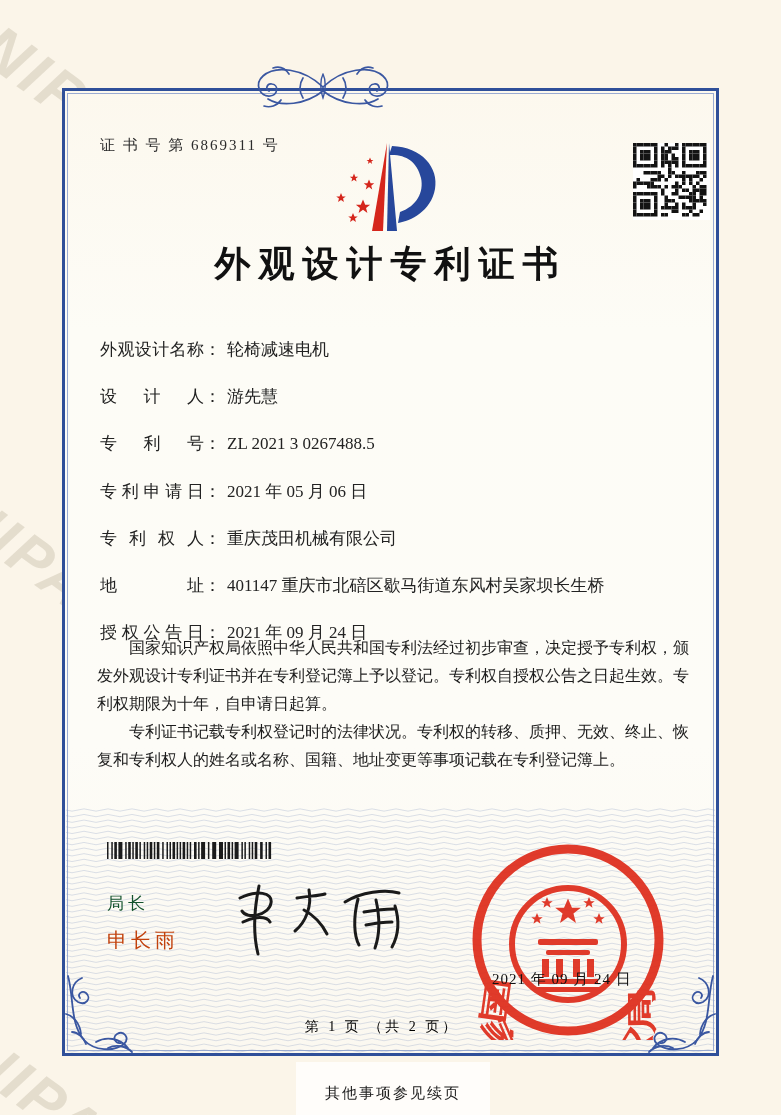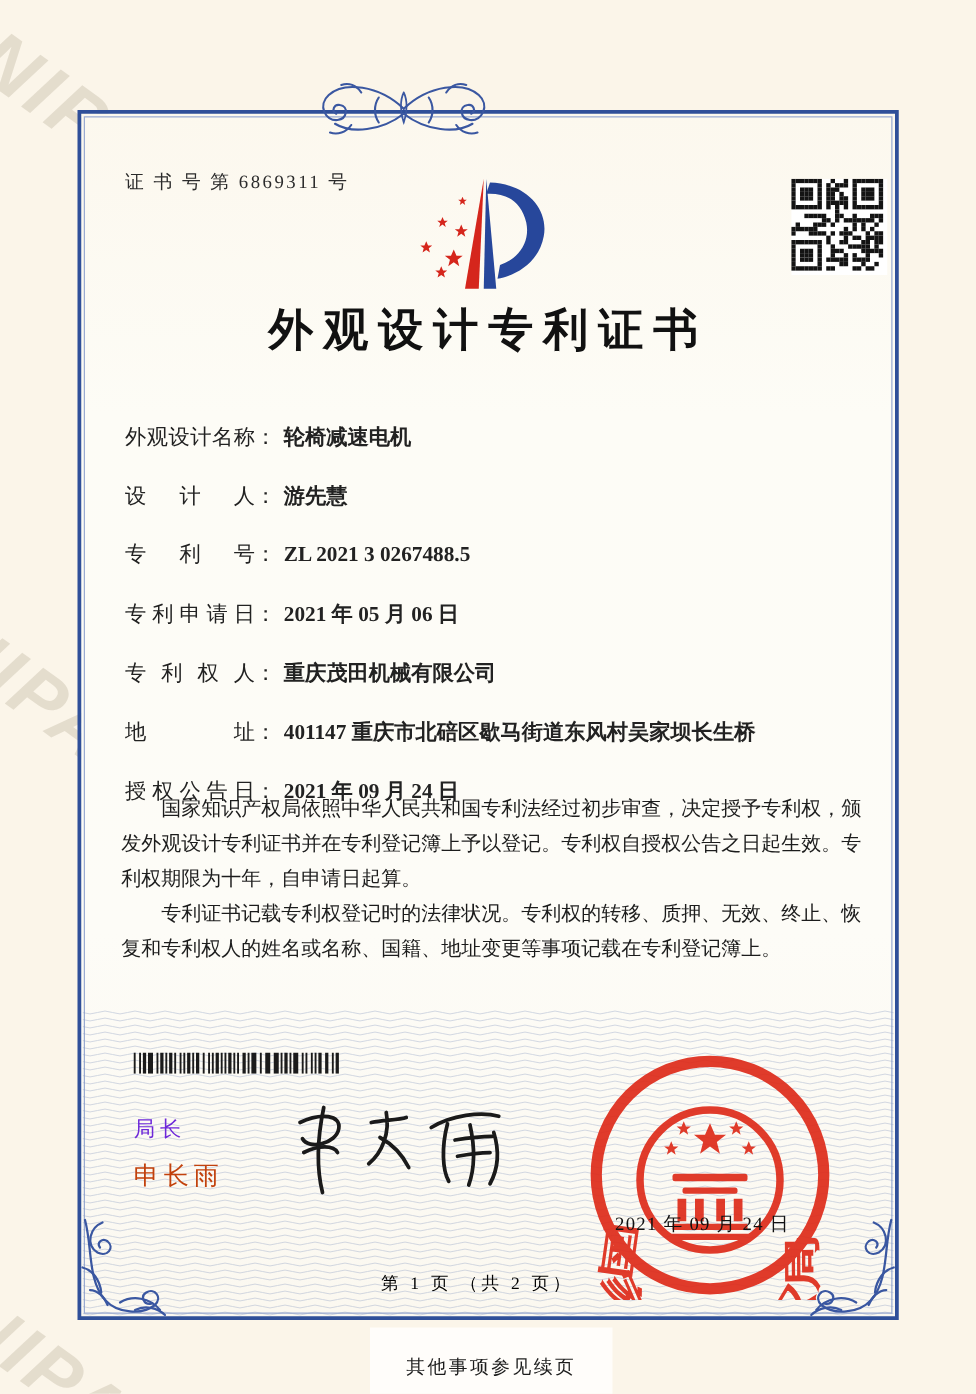--- a/index.html
+++ b/index.html
@@ -45,32 +45,32 @@
   .row{position:absolute;left:100px;font-size:17px;white-space:nowrap;color:#222;}
   .lab{
     display:inline-block;width:104px;vertical-align:bottom;
     text-align:justify;text-align-last:justify;text-justify:inter-character;font-family:Liberation Serif, serif;
   }
   .lab2{
     display:inline-block;width:96px;vertical-align:bottom;
     text-align:justify;text-align-last:justify;text-justify:inter-character;
   }
   .colon{display:inline-block;}
-  .val{margin-left:6px;font-weight:bold;}
+  .val{margin-left:6px;}
   .grant-group{position:absolute;left:400px;top:0;}
   
   .paras{
     position:absolute;left:97px;top:634px;width:592px;
     font-size:16px;line-height:28px;text-align:justify;color:#1c1c1c;
   }
   .paras p{margin:0;text-indent:2em;}
   
   .barcode{position:absolute;left:106px;top:842px;width:166px;height:17px;}
   .sig-title{position:absolute;left:107px;top:892px;font-size:17px;letter-spacing:4px;
-    font-family:Liberation Mono, monospace;color:#6d28d9;}
+    font-family:Liberation Mono, monospace;color:#14532d;}
   .sig-name{position:absolute;left:107px;top:927px;font-size:20px;letter-spacing:4px;
     font-family:"Liberation Sans","DejaVu Sans",sans-serif;color:#c2410c;}
   .signature{position:absolute;left:225px;top:870px;}
   .seal{position:absolute;left:468px;top:840px;width:200px;height:200px;}
   .seal-date{
     position:absolute;left:492px;top:970px;width:160px;
     font-size:15px;letter-spacing:1px;color:#111;white-space:nowrap;
   }
   .page-info{
     position:absolute;left:62px;top:1018px;width:640px;text-align:center;

